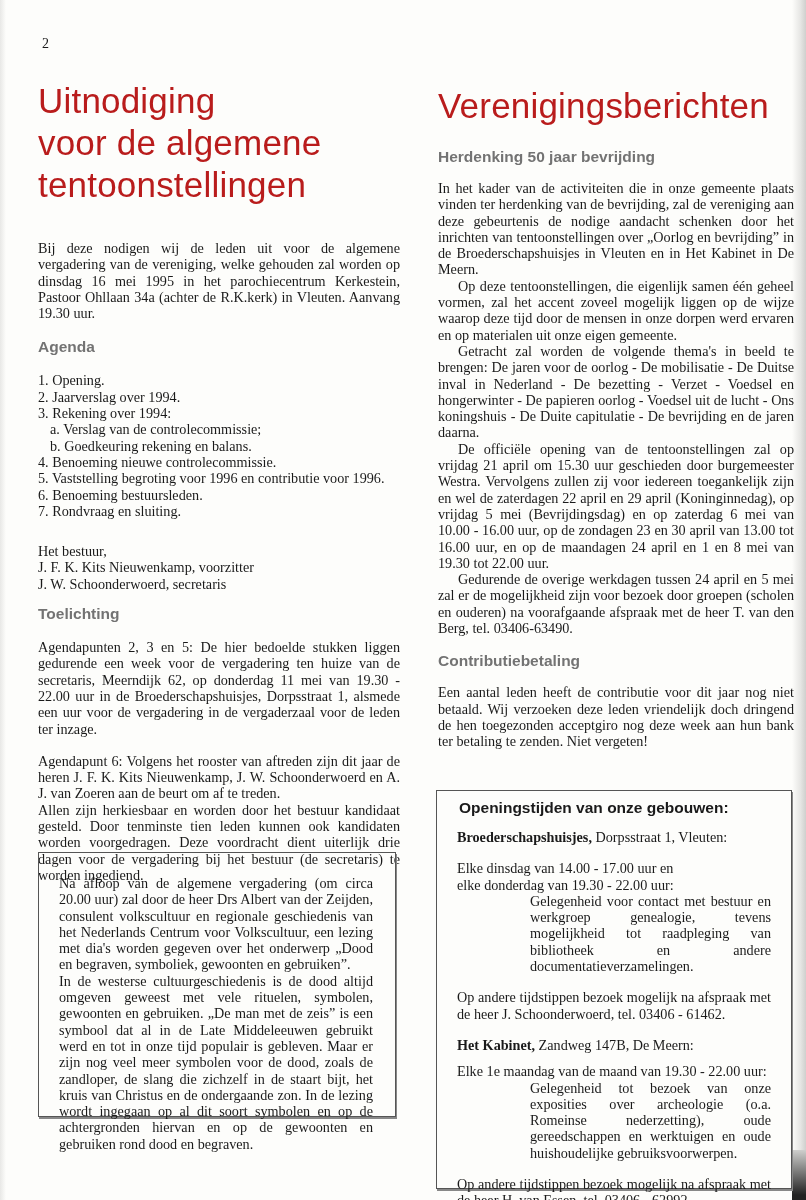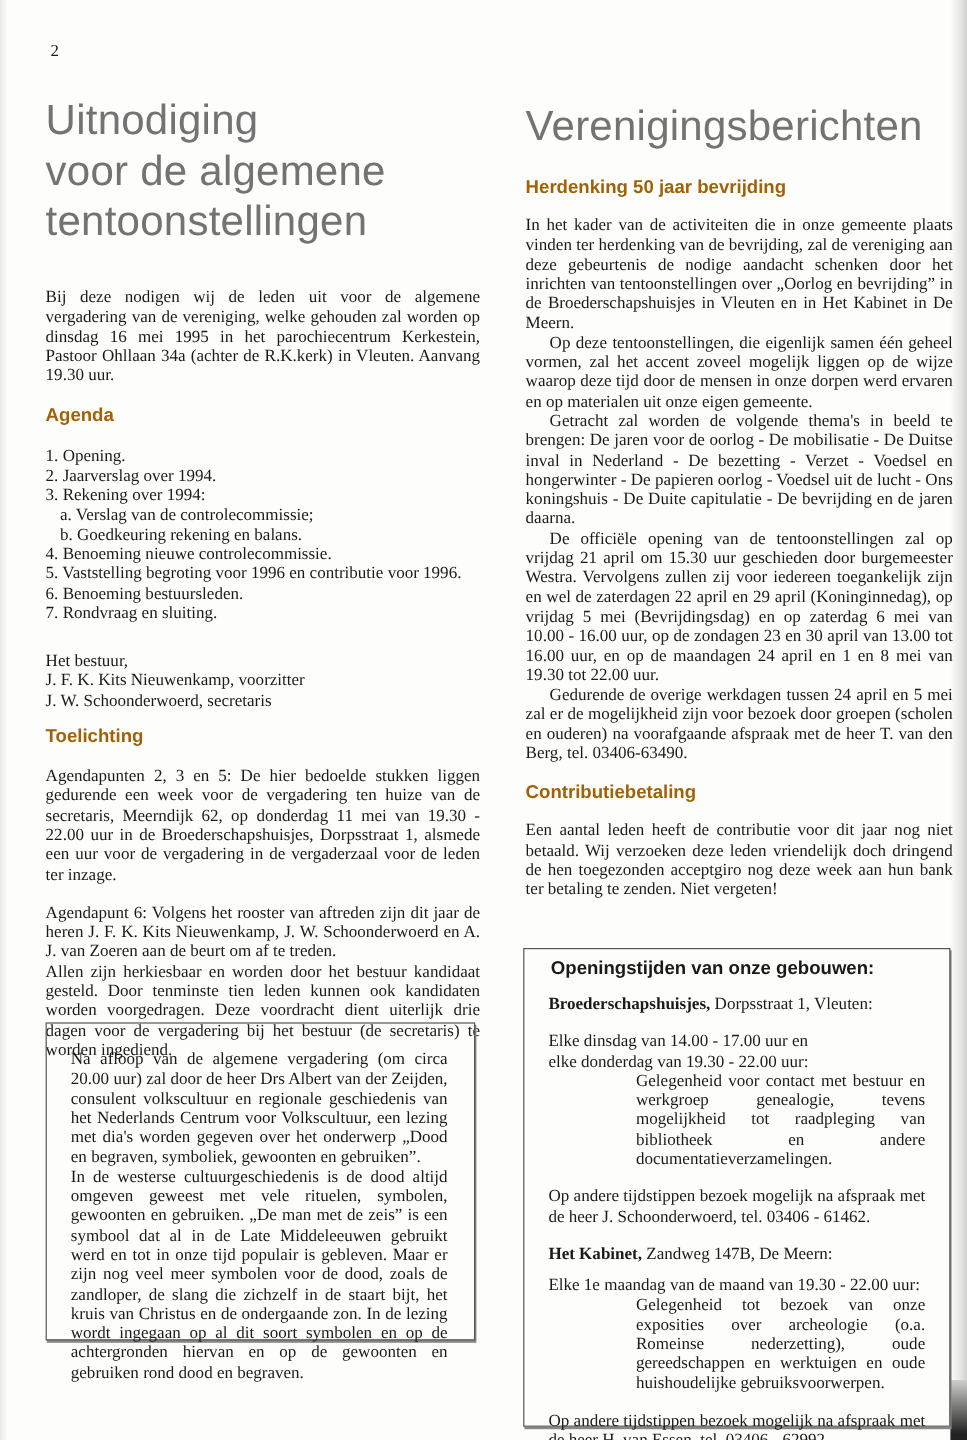--- a/index.html
+++ b/index.html
@@ -14,28 +14,28 @@
     background: linear-gradient(to right, #fdfdfb, #e6e6e4 60%, #cfcfcd); }
   .edge-right-bottom { position: absolute; right: 0; bottom: 0; width: 14px; height: 50px;
     background: linear-gradient(to bottom, #cfcfcd, #222 90%); }
   .page-number { position: absolute; left: 42px; top: 36px; font-size: 14px; }
 
   .col-left { position: absolute; left: 38px; top: 80px; width: 362px; }
   .col-right { position: absolute; left: 438px; top: 80px; width: 356px; }
 
   .big-title {
     font-family: "Liberation Sans", sans-serif; font-size: 35px; line-height: 42px;
-    font-weight: normal; margin: 0; color: #737373; letter-spacing: 0.2px;
+    font-weight: normal; margin: 0; color: #b91c1c; letter-spacing: 0.2px;
   }
   .big-title div { white-space: nowrap; }
   .right-title { margin-top: 5px; }
 
   h2.sub {
     font-family: "Liberation Sans", sans-serif; font-weight: bold; font-size: 15.5px;
-    margin: 0; color: #a16207;
+    margin: 0; color: #737373;
   }
   p, .line {
     margin: 0; font-size: 14.2px; line-height: 16.3px; text-align: justify;
   }
   .indent { text-indent: 20px; }
   ol, ul { list-style: none; padding: 0; margin: 0; }
   .agenda li { font-size: 14.2px; line-height: 16.3px; }
   .agenda .subitem { padding-left: 12px; }
 
   .box-left {

